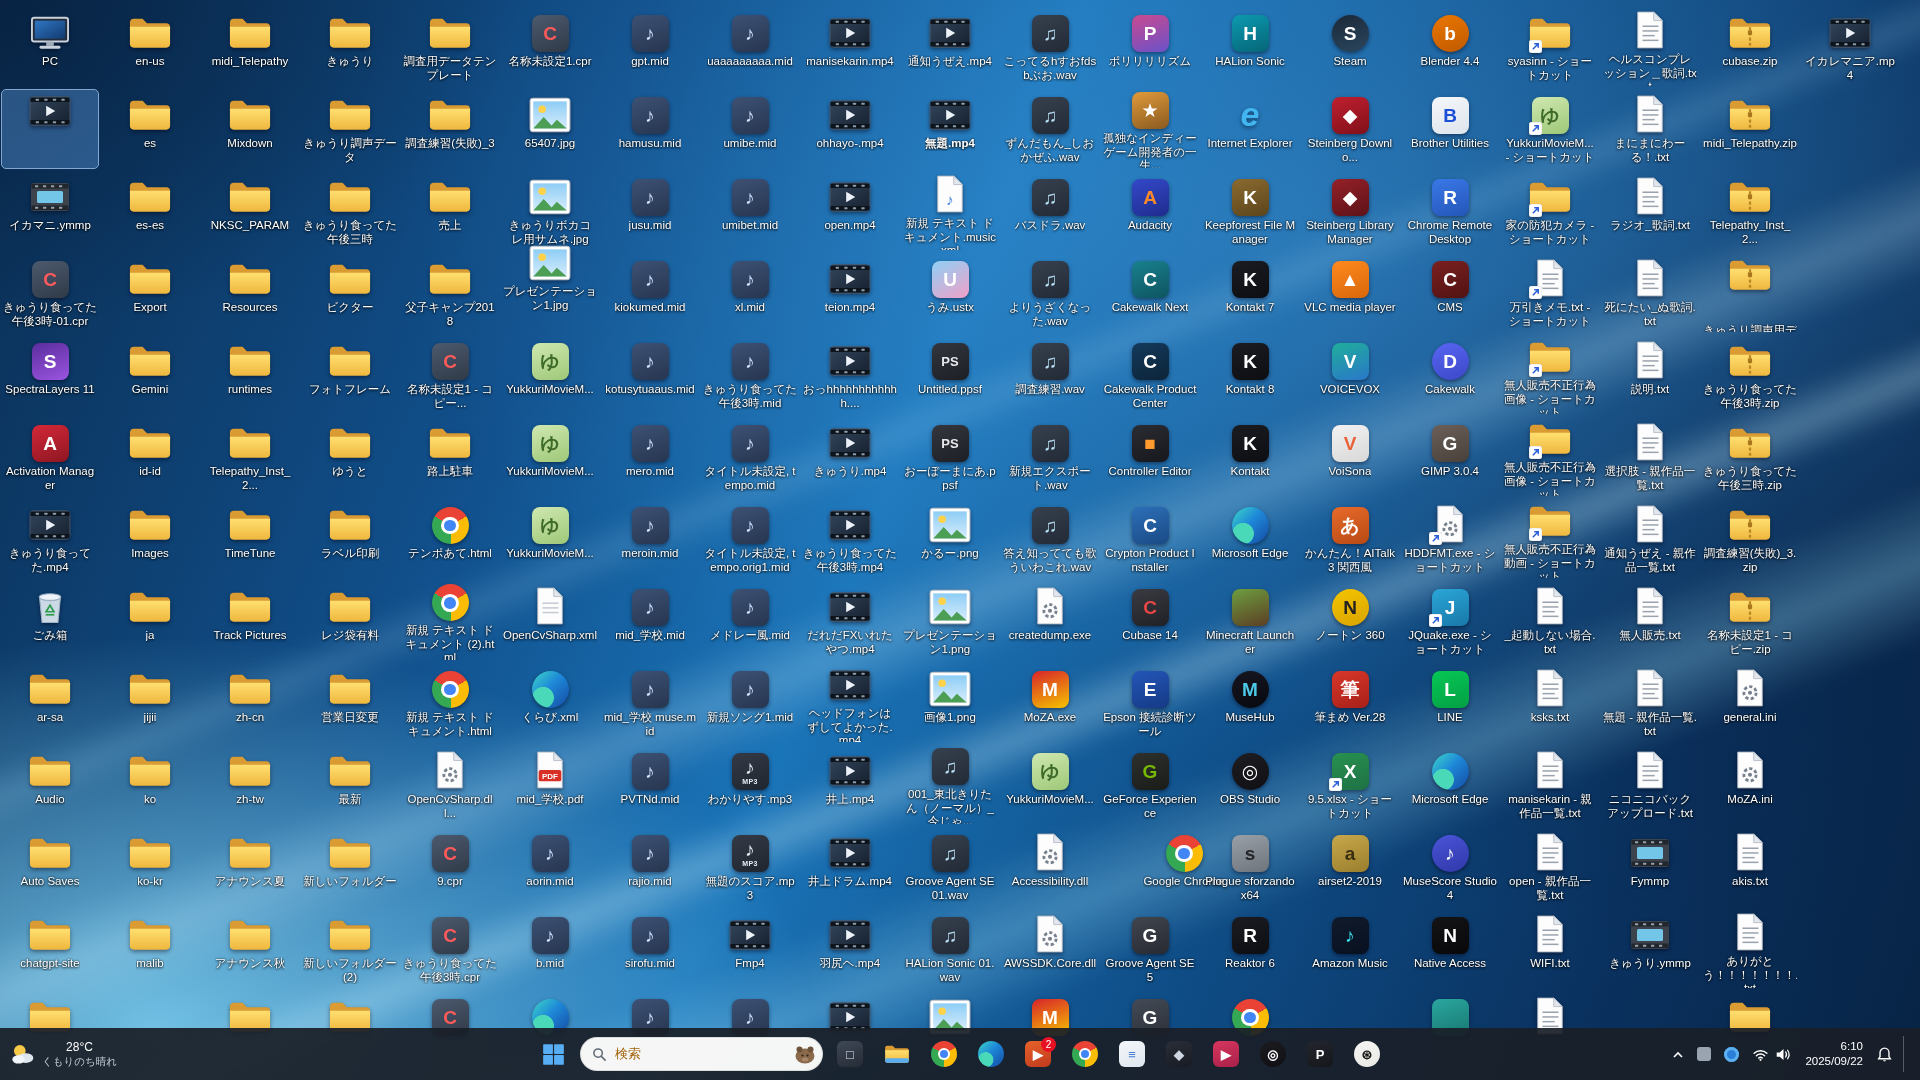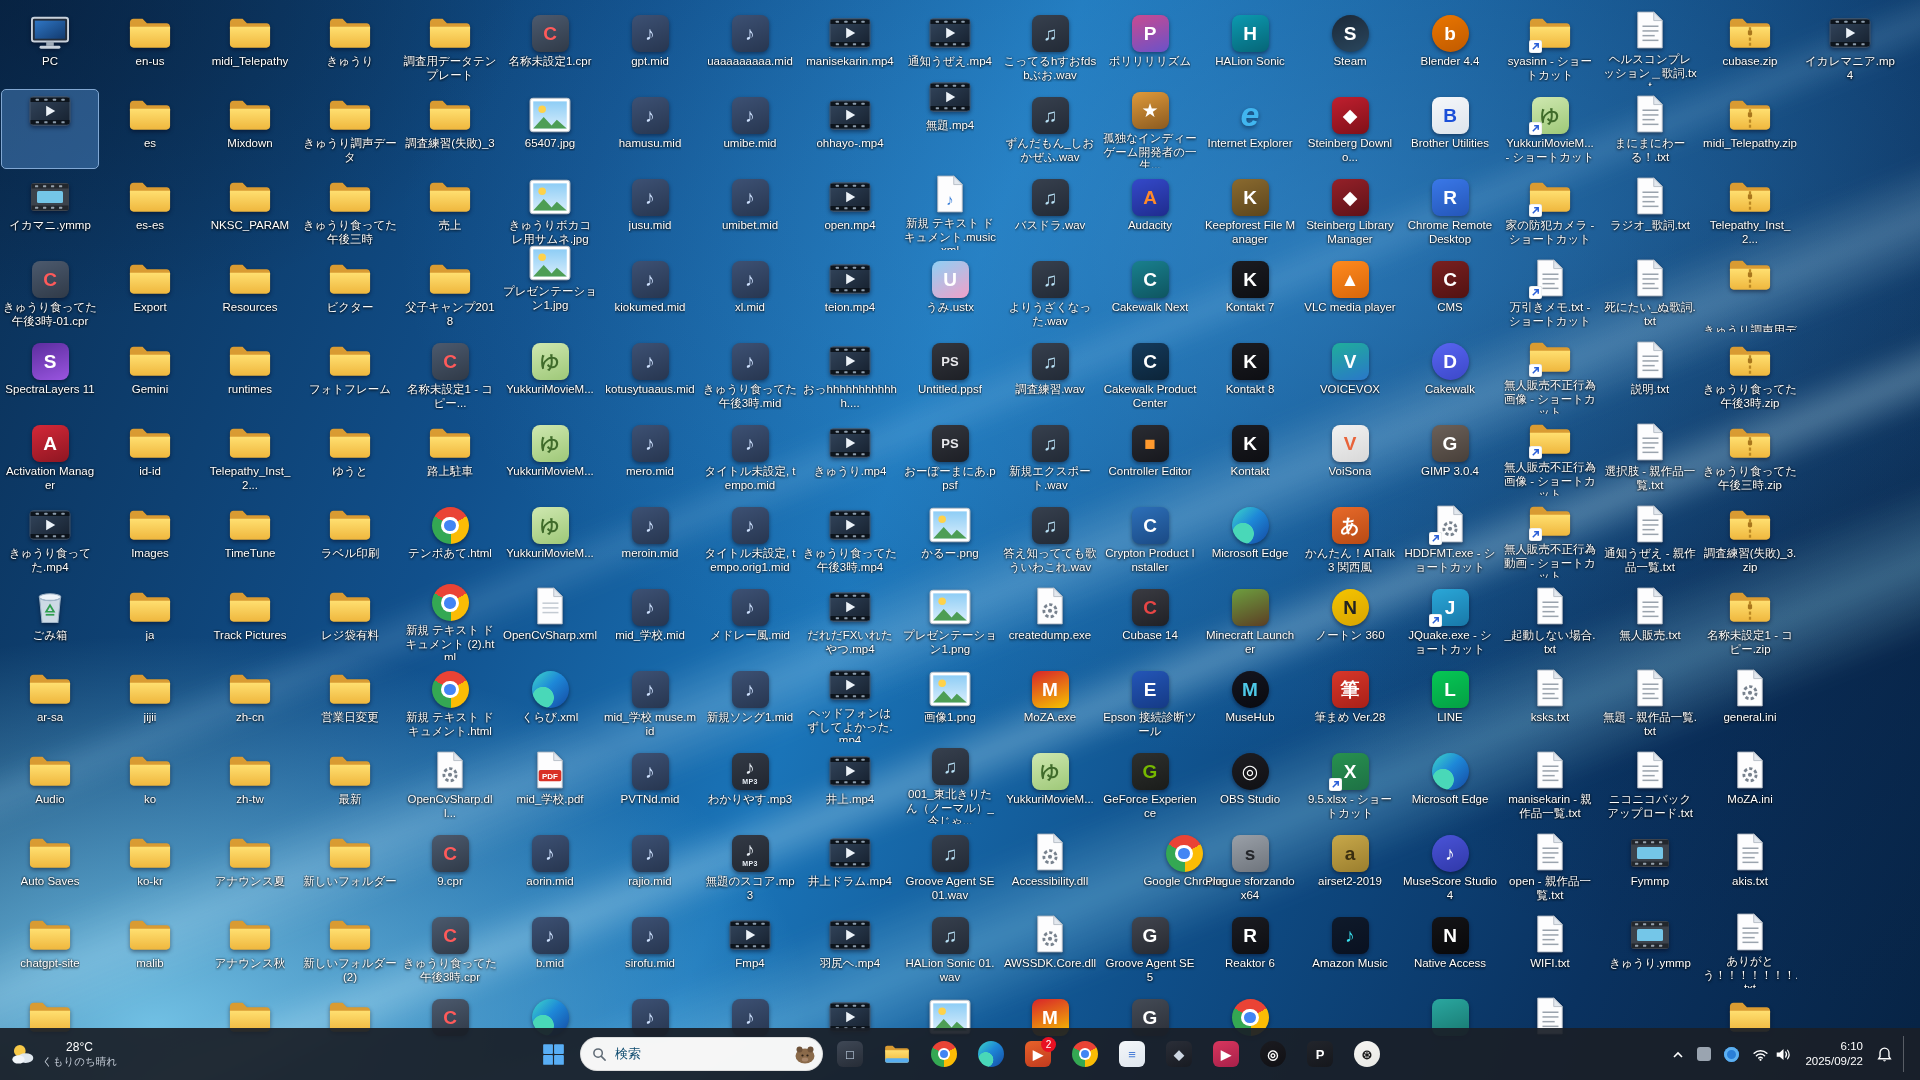--- a/index.html
+++ b/index.html
@@ -64,21 +64,21 @@
   display:flex;align-items:center;justify-content:center;position:relative;padding:0;}
 .startlogo{width:23px;height:23px;}
 .tbic{display:flex;align-items:center;justify-content:center;position:relative;}
 .tbic .i38,.tbic .i40,.tbic .i44{width:26px;height:26px;}
 .tbic .sq{font-size:13px;border-radius:6px;}
 .badge{position:absolute;right:2px;top:3px;min-width:15px;height:15px;border-radius:8px;background:#e81123;
   color:#fff;font-size:10px;display:flex;align-items:center;justify-content:center;padding:0 3px;box-sizing:border-box;}
 .searchbox{width:225px;height:34px;border-radius:17px;background:rgba(253,253,253,.97);
   display:flex;align-items:center;padding:0 6px 0 12px;gap:8px;box-shadow:inset 0 0 0 1px rgba(0,0,0,.1);}
 .sicon{width:15px;height:15px;}
-.stext{flex:1;font-size:13px;color:#0c4a6e;}
+.stext{flex:1;font-size:13px;color:#a16207;}
 .schar{width:24px;height:24px;}
 .tb-right{position:absolute;right:4px;display:flex;align-items:center;gap:3px;height:52px;}
 .trbtn{height:36px;border:none;background:transparent;border-radius:6px;display:flex;align-items:center;
   justify-content:center;padding:0 5px;gap:6px;}
 .trayic{width:17px;height:17px;display:inline-flex;}
 .traydot{width:15px;height:15px;border-radius:50%;background:#2a7fd8;box-shadow:inset 0 0 0 3px #5db0f0;}
 .traysq{width:14px;height:14px;border-radius:3px;background:#9aa4b0;}
 .clock{display:flex;flex-direction:column;align-items:flex-end;line-height:1.3;color:#fff;font-size:11.5px;}
 .sliver{width:6px;height:36px;border-left:1px solid rgba(255,255,255,.28);margin-left:2px;background:transparent;border-top:none;border-right:none;border-bottom:none;}
 </style>
@@ -1237,21 +1237,21 @@
             <rect x="17" y="30.7" width="3.4" height="2.2" rx="0.6" fill="#8d9cab"></rect>
             <rect x="26" y="7.1" width="3.4" height="2.2" rx="0.6" fill="#8d9cab"></rect>
             <rect x="26" y="30.7" width="3.4" height="2.2" rx="0.6" fill="#8d9cab"></rect>
             <rect x="35" y="7.1" width="3.4" height="2.2" rx="0.6" fill="#8d9cab"></rect>
             <rect x="35" y="30.7" width="3.4" height="2.2" rx="0.6" fill="#8d9cab"></rect>
             <polygon points="19,14.5 28.5,20 19,25.5" fill="#ecf2f8"></polygon>
           </svg>
         </div>
         <div class="lbl">通知うぜえ.mp4</div>
       </div>
-      <div class="cell" style="left: 902px; top: 72px;">
+      <div class="cell" style="left: 902px; top: 90px; font-weight: bold;">
         <div class="ic">
           <svg class="i44" viewBox="0 0 46 40">
             <rect x="2" y="5" width="42" height="30" rx="3.5" fill="url(#gvid)" stroke="#49596d" stroke-width="1"></rect>
             <rect x="2.5" y="6" width="41" height="4.5" fill="#0d141c"></rect>
             <rect x="2.5" y="29.5" width="41" height="4.5" fill="#0d141c"></rect>
             <rect x="8" y="7.1" width="3.4" height="2.2" rx="0.6" fill="#8d9cab"></rect>
             <rect x="8" y="30.7" width="3.4" height="2.2" rx="0.6" fill="#8d9cab"></rect>
             <rect x="17" y="7.1" width="3.4" height="2.2" rx="0.6" fill="#8d9cab"></rect>
             <rect x="17" y="30.7" width="3.4" height="2.2" rx="0.6" fill="#8d9cab"></rect>
             <rect x="26" y="7.1" width="3.4" height="2.2" rx="0.6" fill="#8d9cab"></rect>

